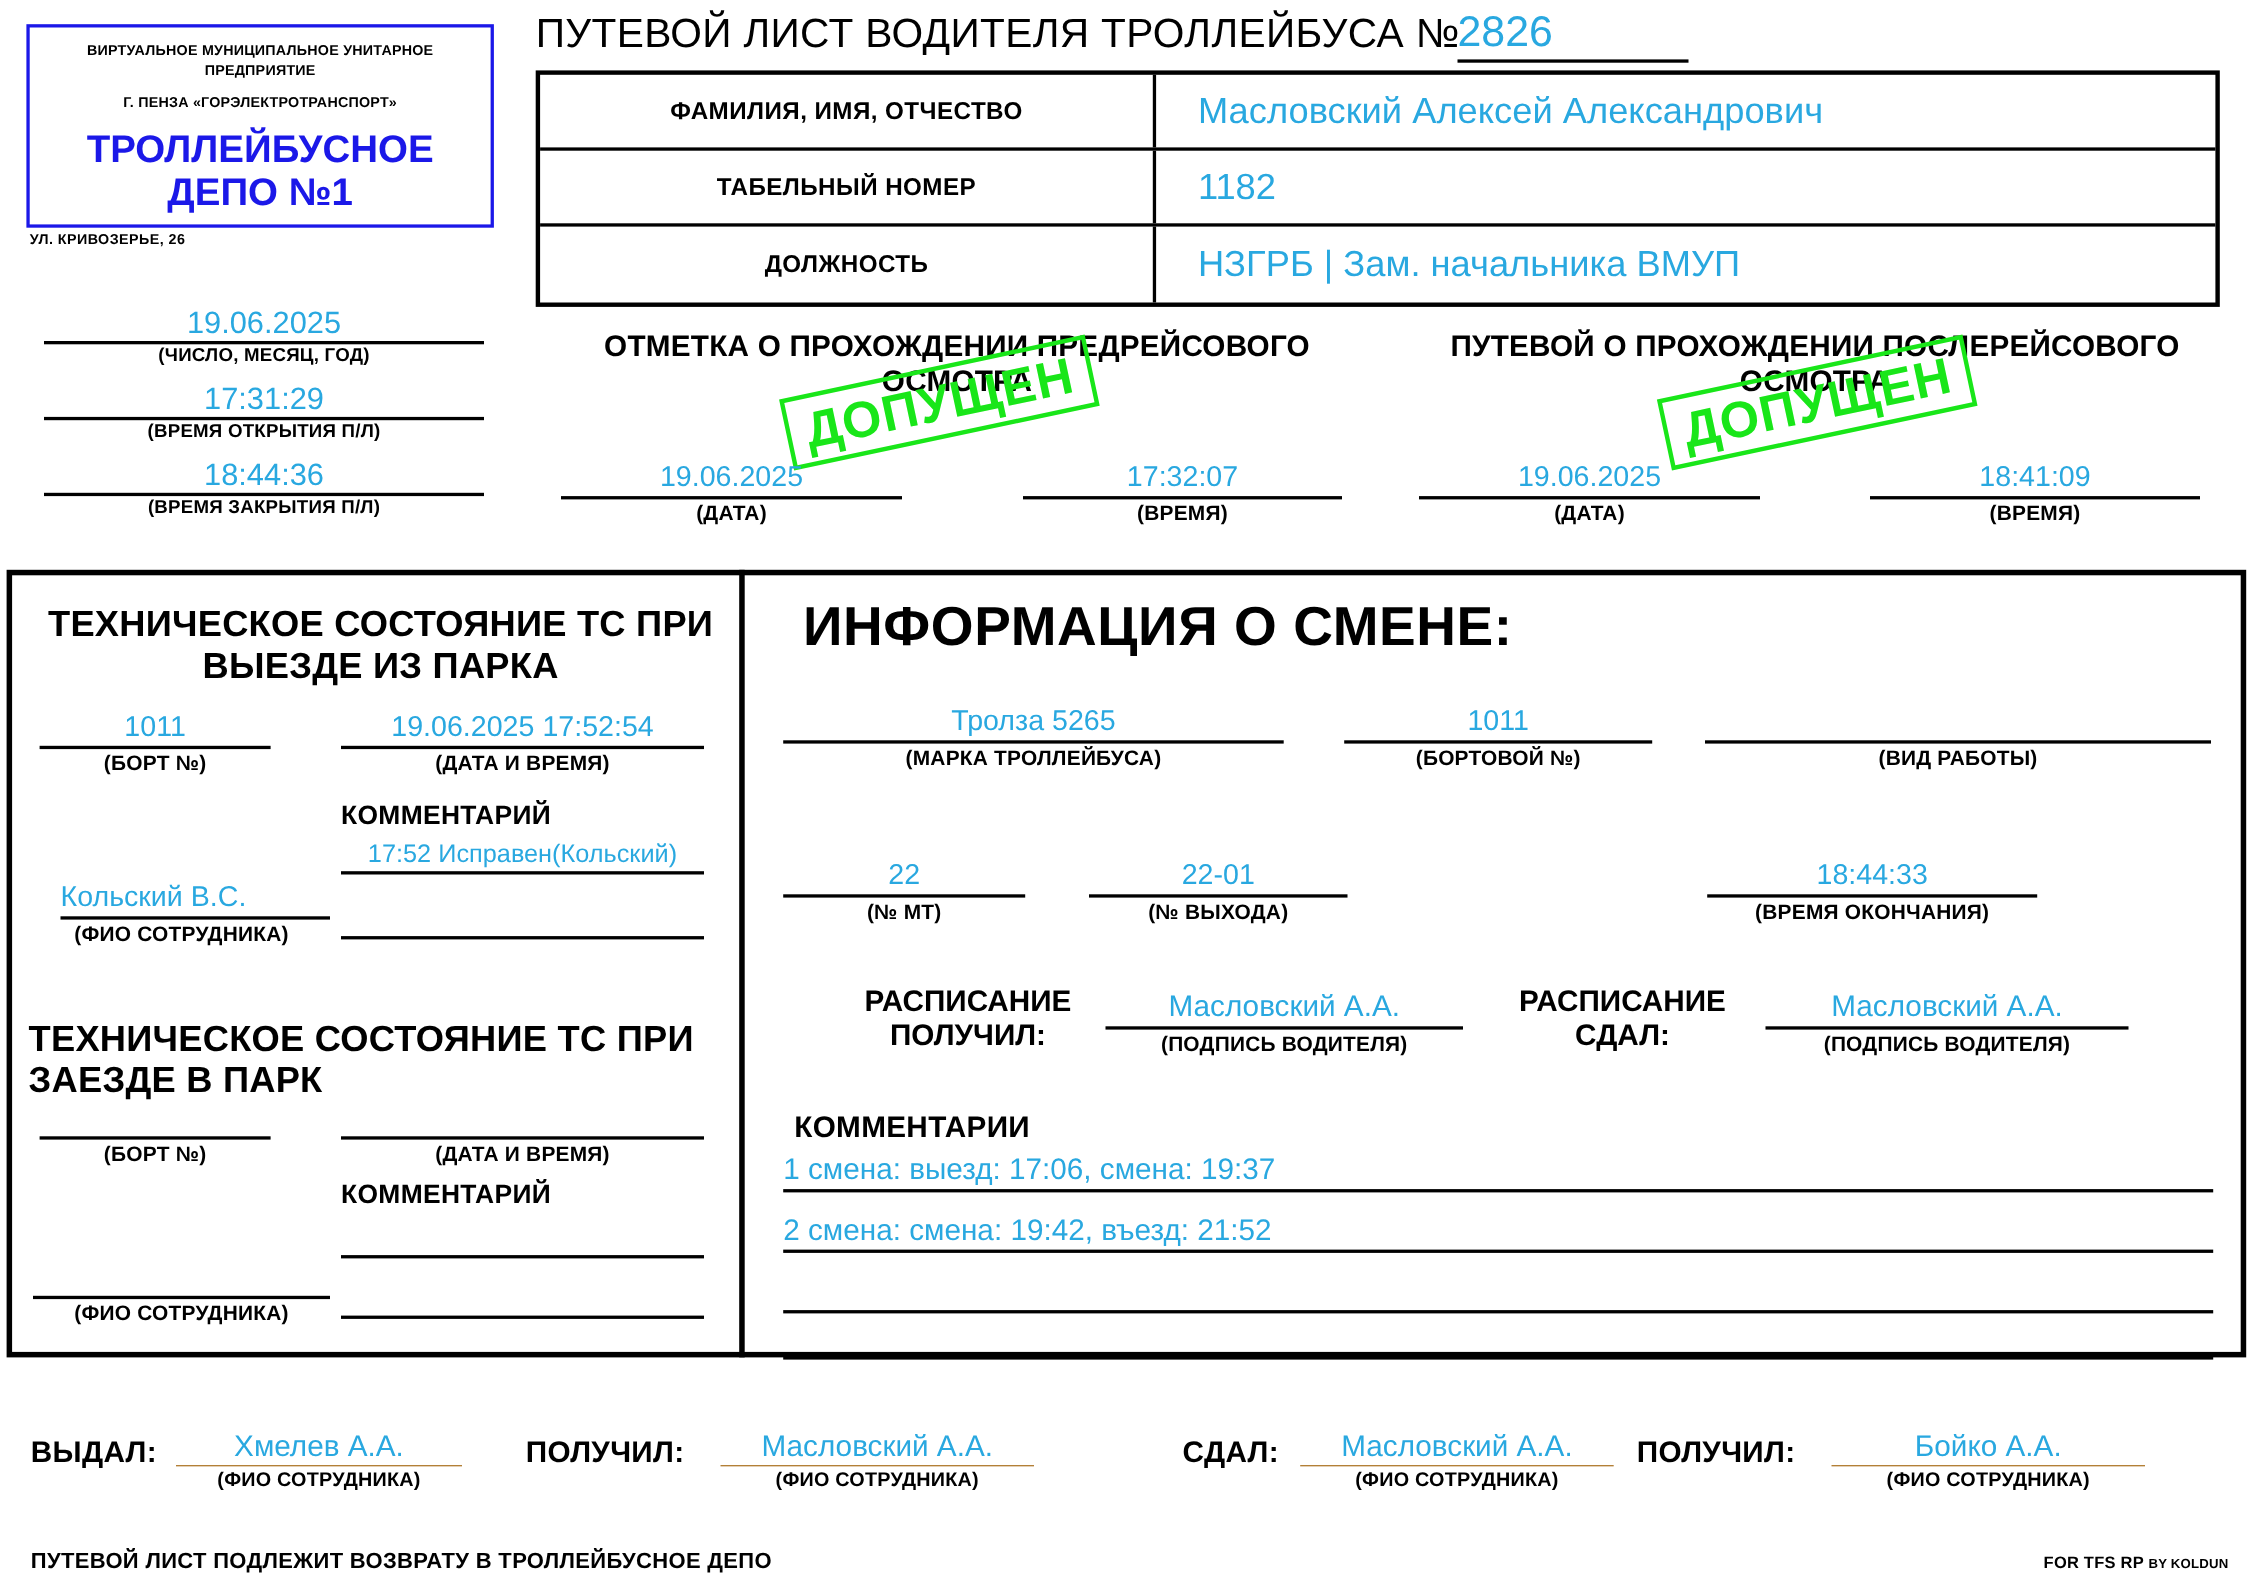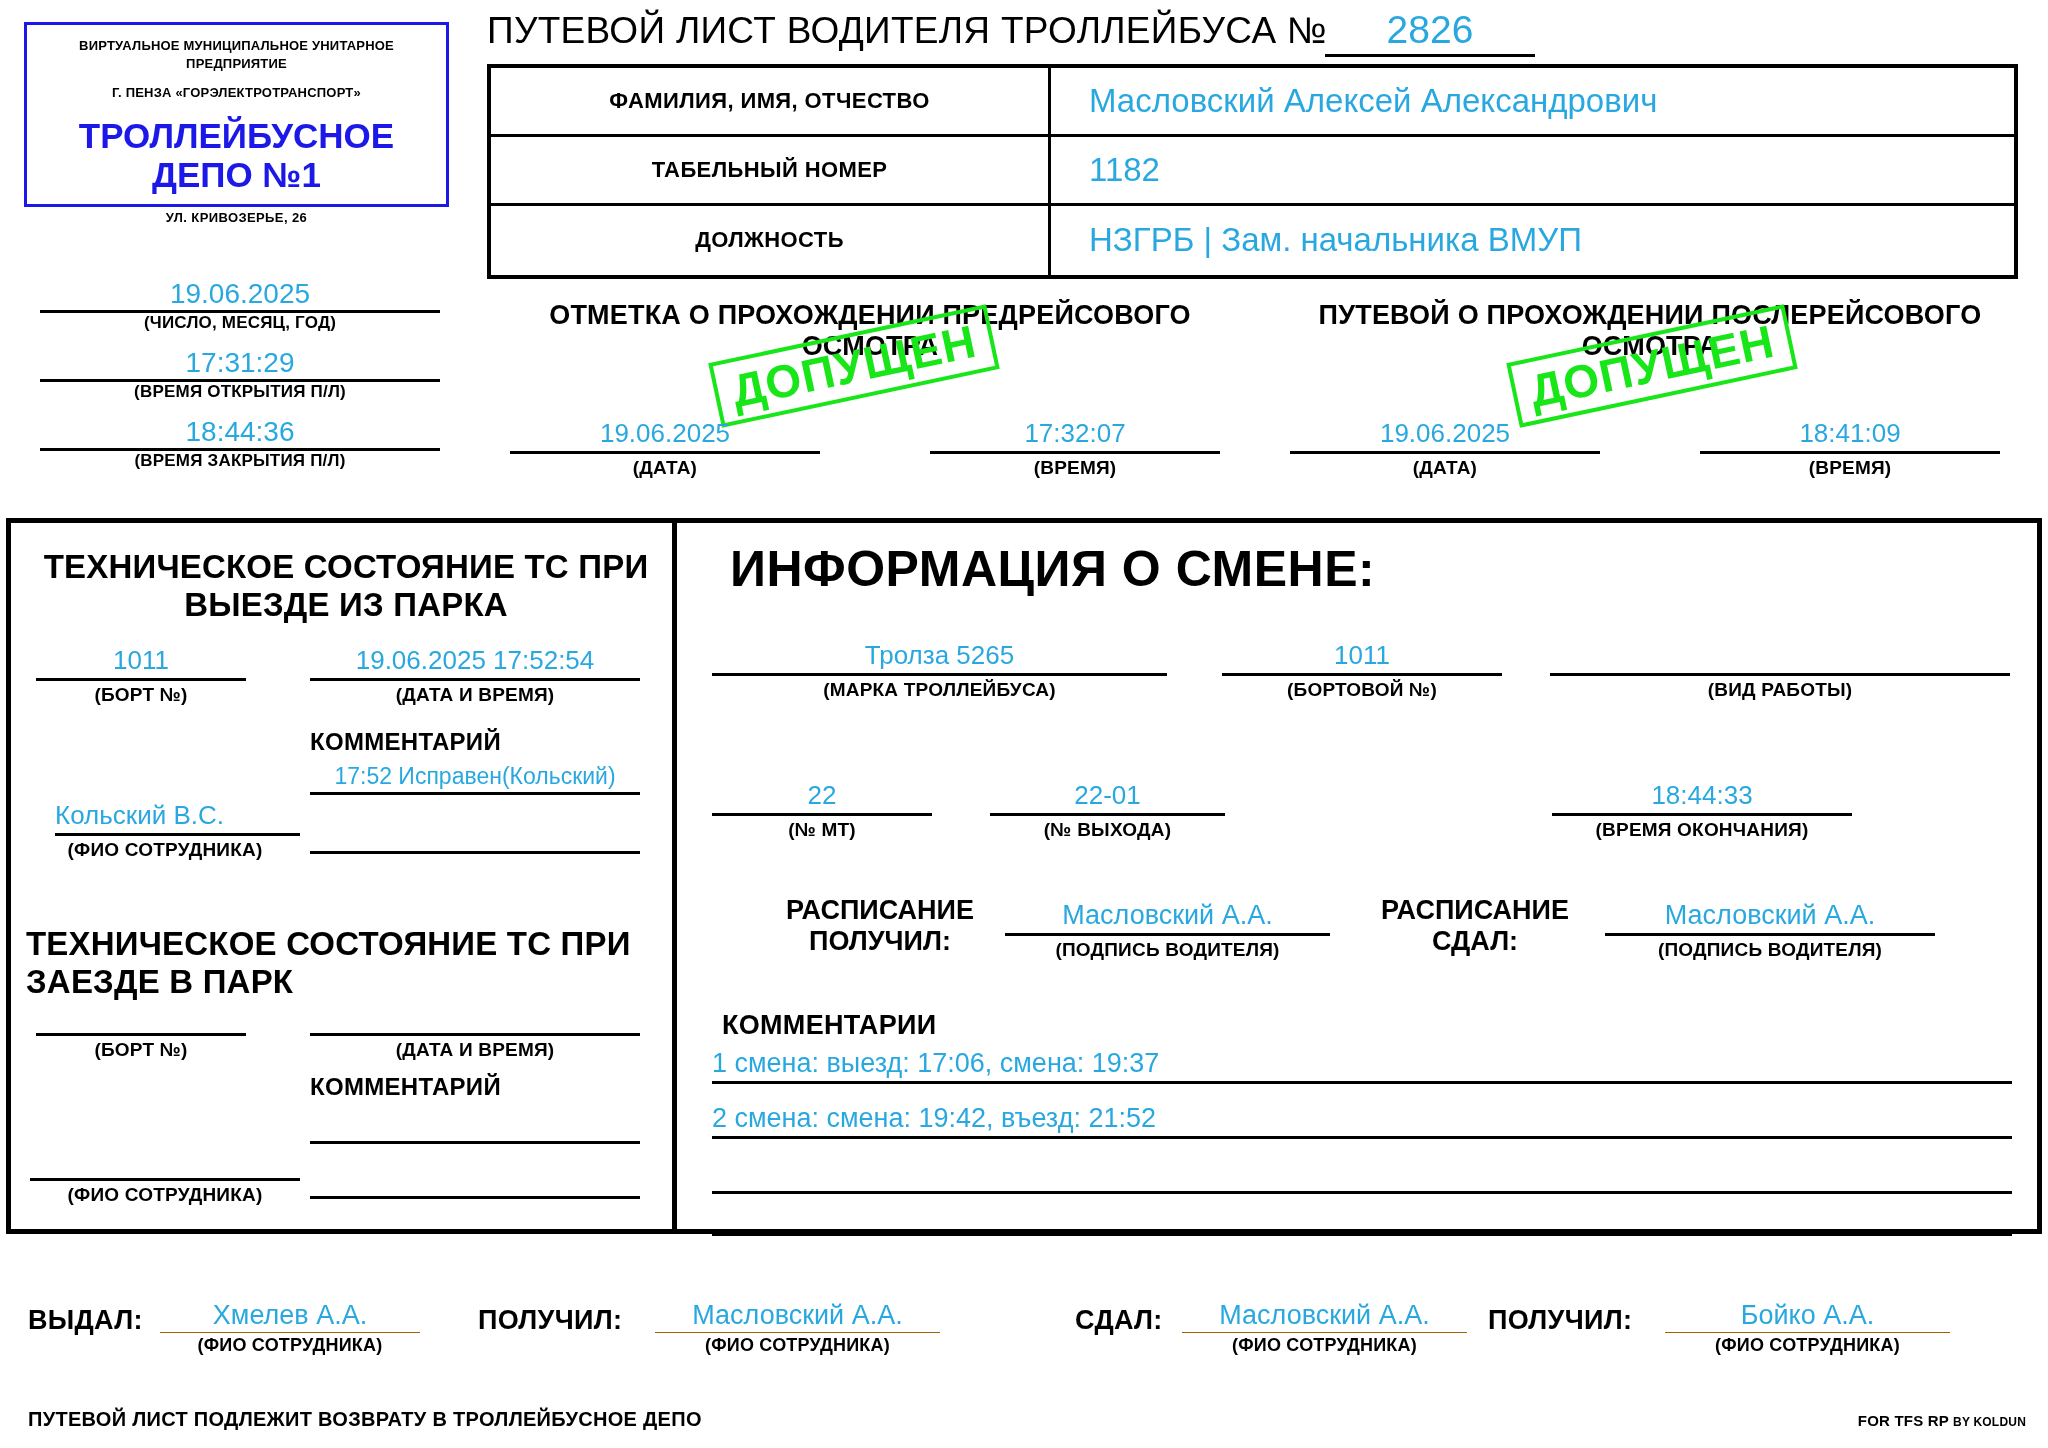--- a/index.html
+++ b/index.html
@@ -14,29 +14,29 @@
   }
   .page { position:relative; width:2048px; height:1448px; }
 
   
   .depot-box {
     position:absolute; left:24px; top:22px; width:425px; height:185px;
     border:3px solid #1b18e8;
   }
   .depot-l1 { font-size:13px; font-weight:bold; text-align:center; margin-top:12px; line-height:1.35; letter-spacing:.2px;}
   .depot-title { font-size:35px; font-weight:bold; color:#1b18e8; text-align:center; line-height:1.12; margin-top:14px;}
-  .depot-addr { font-size:13px; font-weight:bold; text-align:center; margin-top:16px; letter-spacing:.4px;}
+  .depot-addr { font-size:13px; font-weight:bold; text-align:left; margin-top:16px; letter-spacing:.4px;}
 
   .doc-title {
     position:absolute; left:487px; top:10px;
     font-size:37px; letter-spacing:.3px; white-space:nowrap;
   }
   .doc-num {
     position:absolute; left:1325px; top:8px; width:210px;
-    font-size:39px; color:#29a8e0; text-align:center;
+    font-size:39px; color:#29a8e0; 
     border-bottom:3px solid #000; padding-bottom:2px;
   }
 
   .info-table {
     position:absolute; left:487px; top:64px; width:1531px; height:215px;
     border:4px solid #000;
   }
   .it-row { display:flex; height:33.33%; border-bottom:3px solid #000; }
   .it-row:last-child { border-bottom:none; }
   .it-label { width:560px; border-right:3px solid #000; display:flex; align-items:center; justify-content:center;

